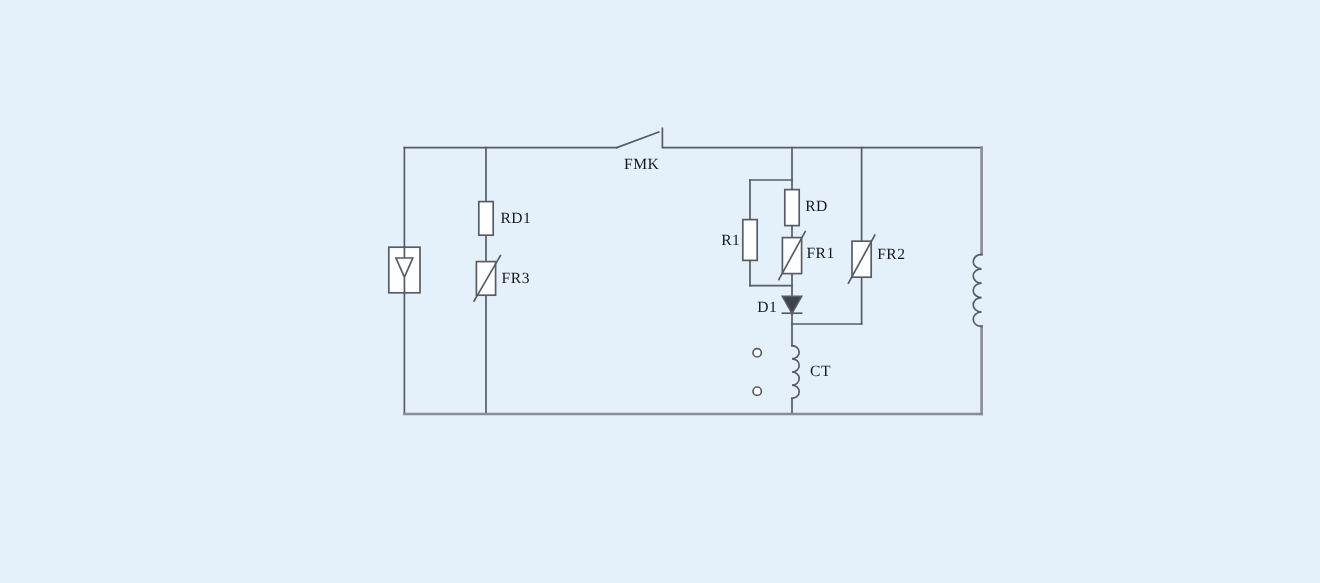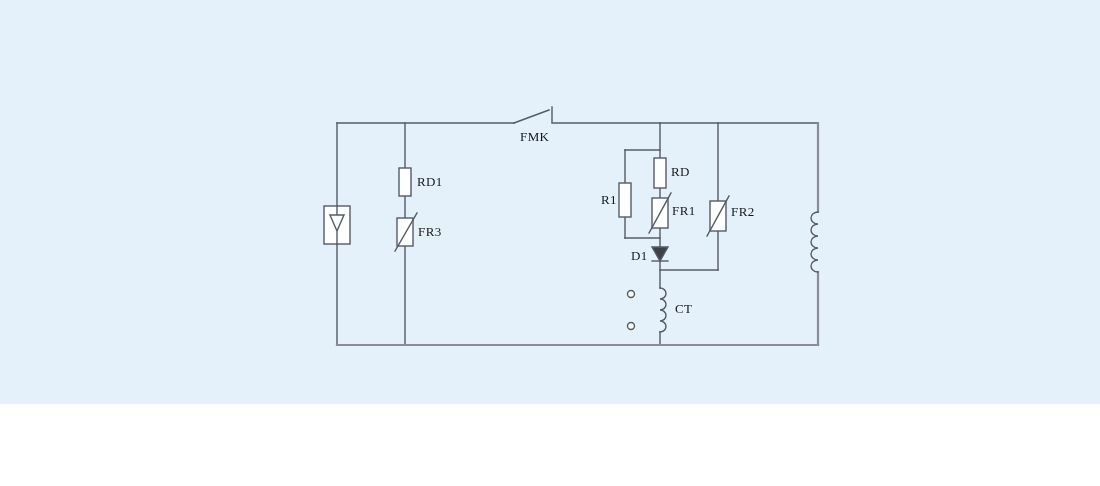--- a/index.html
+++ b/index.html
@@ -1,19 +1,19 @@
 <!DOCTYPE html>
 <html><head>
 <meta charset="utf-8">
 <style>
   html, body { margin: 0; padding: 0; }
   .stage {
     position: relative;
     width: 1100px;
-    height: 404px;
+    height: 486px;
     overflow: hidden;
     font-family: "Liberation Serif", "DejaVu Serif", serif;
   }
   svg { display: block; }
   .labels text {
     font-family: "Liberation Serif", "DejaVu Serif", serif;
     font-size: 13px;
     letter-spacing: 0.4px;
   }
 </style>

